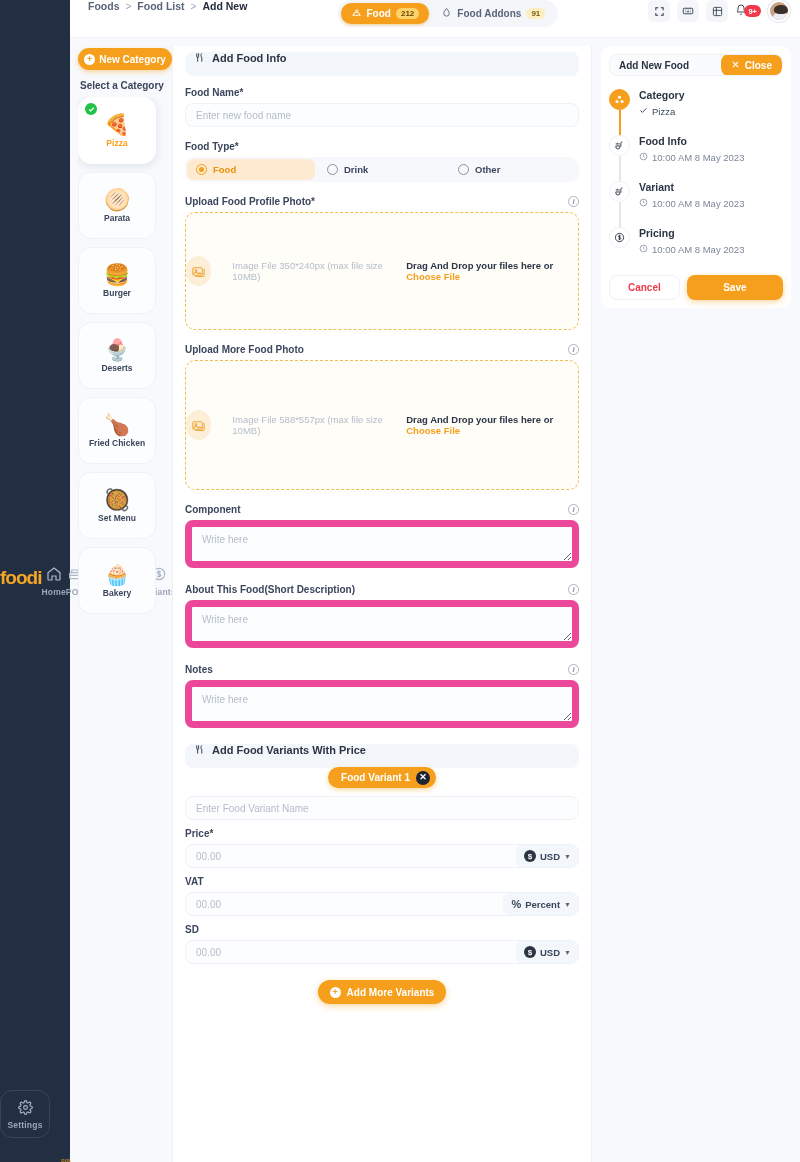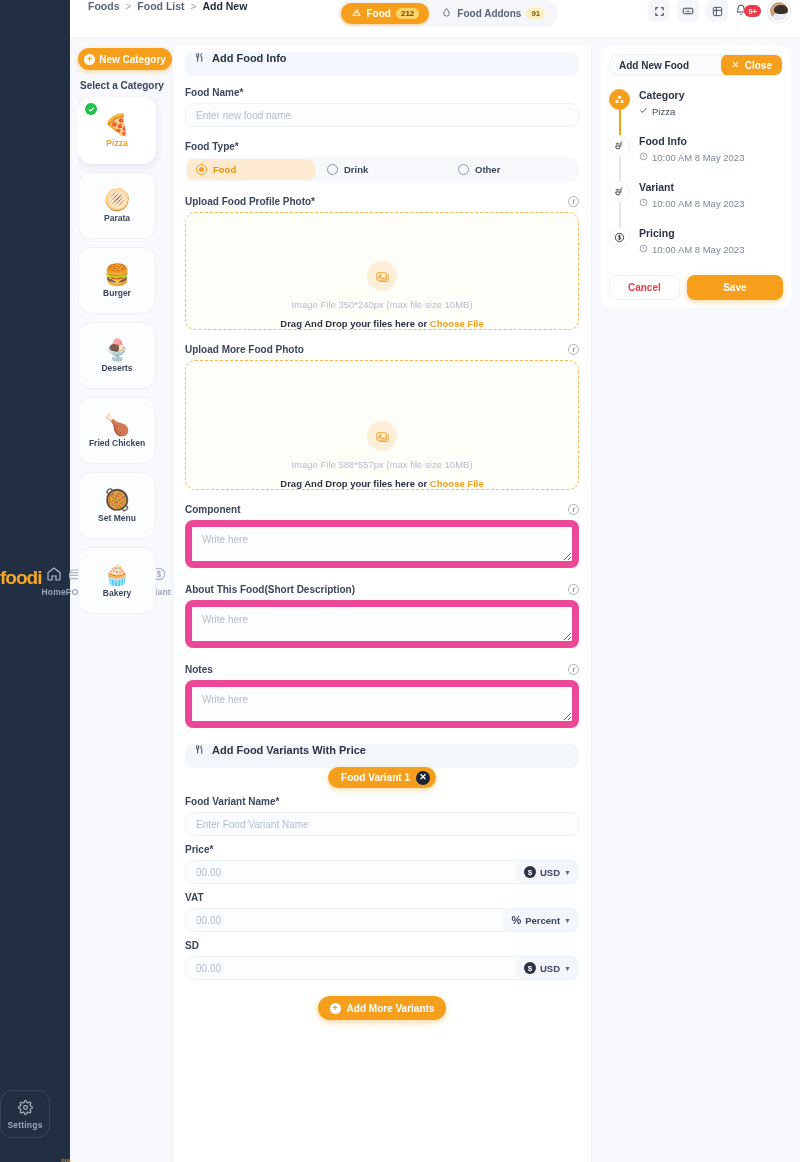--- a/index.html
+++ b/index.html
@@ -118,21 +118,21 @@
   .typeopt{
     flex:1; height:21px; border-radius:7px; display:flex; align-items:center; gap:6px;
     padding-left:9px; font-size:9.5px; font-weight:bold; color:#3b465c; cursor:pointer;
   }
   .typeopt.on{ background:#fdead0; color:#e8920d;}
   .radio{ width:11px;height:11px;border-radius:50%;border:1.6px solid #8a94a6; display:block;}
   .radio.on{ border-color:#f59f1c; display:flex; align-items:center; justify-content:center;}
   .radio.on::after{ content:""; width:5px;height:5px;border-radius:50%;background:#f59f1c;}
   .drop{
     border:1.6px dashed #f5bb52; border-radius:10px; background:#fffdf8;
-    display:flex; flex-direction:column; align-items:center; justify-content:flex-end; gap:8px;
+    display:flex; flex-direction:row; align-items:center; justify-content:flex-end; gap:21px;
   }
   .drop.a{ height:118px; }
   .drop.b{ height:130px; }
   .dropcirc{ width:30px;height:30px;border-radius:50%;background:#fdeed7;display:flex;align-items:center;justify-content:center;}
   .dropmeta{ font-size:9.5px; color:#b4bdcb; }
   .dropcta{ font-size:9.5px; font-weight:bold; color:#2b3445;}
   .dropcta a{ color:#f59f1c; text-decoration:none; cursor:pointer;}
   .ta{
     width:100%; height:48px; border:7px solid #ec4899; border-radius:8px; background:#fcfdfe;
     font-size:10px; color:#9aa5b8; padding:7px 10px; outline:none; resize:vertical;
@@ -520,23 +520,20 @@
           <span>Add Food Variants With Price</span>
         </div>
 
         <div class="varchip-wrap">
           <div class="varchip">
             <span>Food Variant 1</span>
             <span class="xbtn">✕</span>
           </div>
         </div>
 
-        <div class="fieldlabel">
-          <span>Food Variant Name*</span>
-        </div>
         <input class="inp" placeholder="Enter Food Variant Name" style="">
 
         <div style="height:8px"></div>
 
         <div class="fieldlabel">
           <span>Price*</span>
         </div>
         <div class="inprow">
           <input class="inp" placeholder="00.00" style="">
           <div class="unit">

